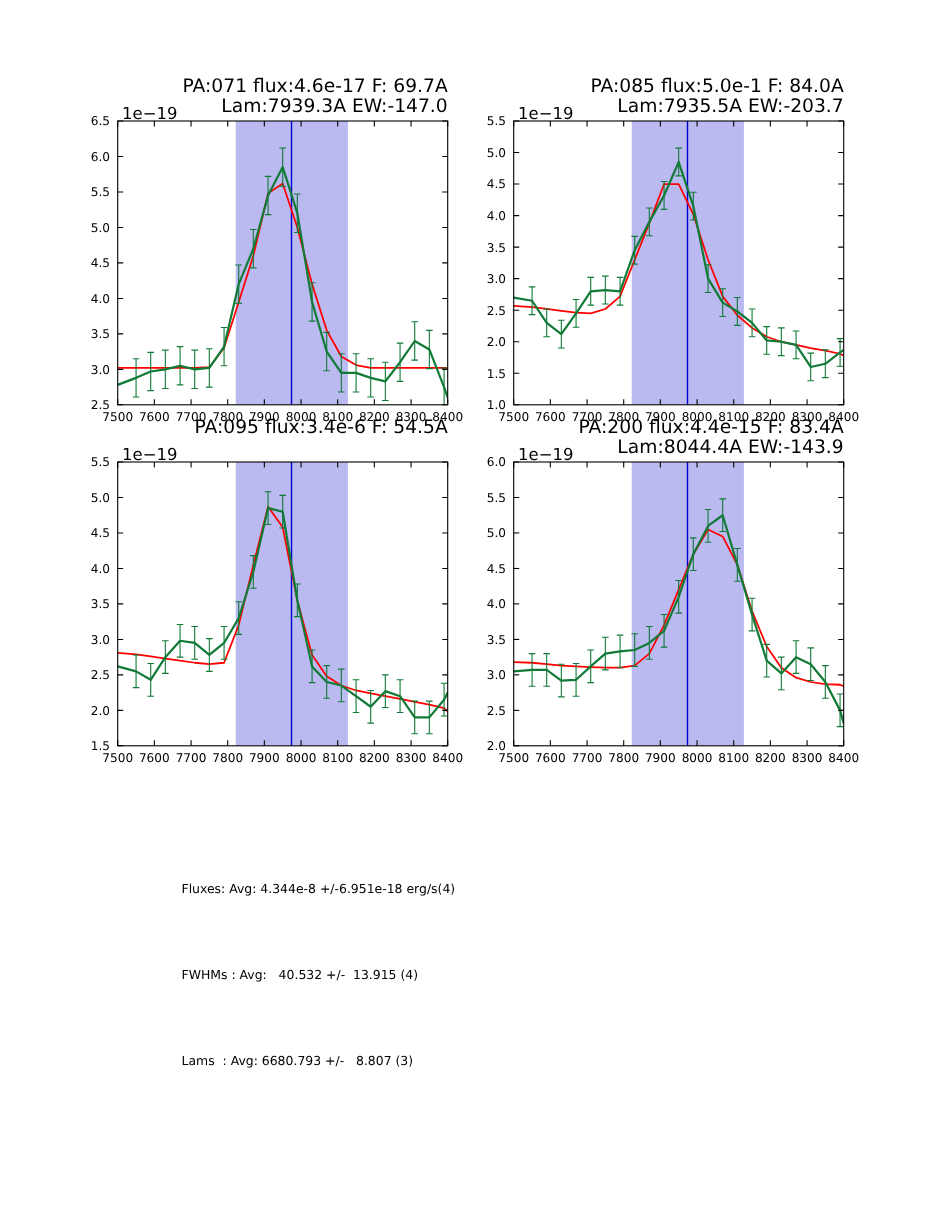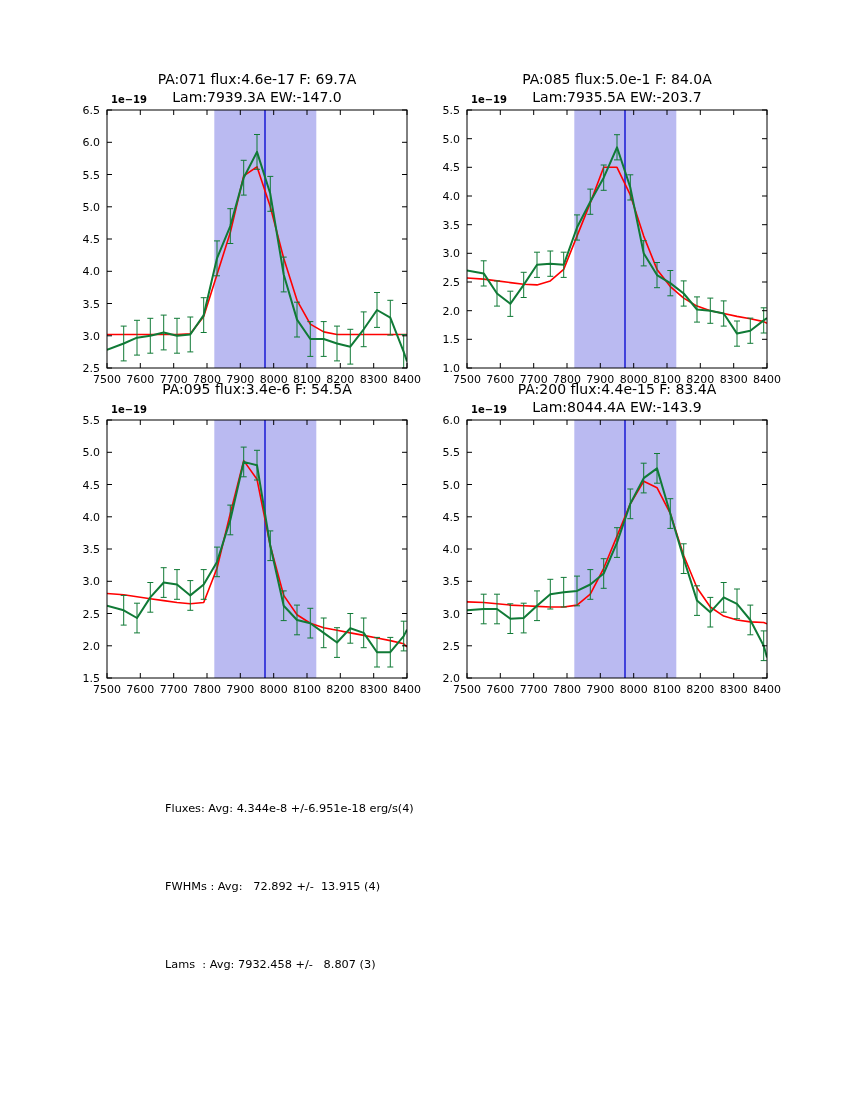--- a/index.html
+++ b/index.html
@@ -7,26 +7,26 @@
     position: relative;
     width: 850px;
     height: 1100px;
     background: #ffffff;
     font-family: "DejaVu Sans", sans-serif;
     overflow: hidden;
   }
   .chart { position: absolute; width: 380px; height: 335px; }
   .chart .title {
     position: absolute; left: 60px; top: 10px; width: 300px;
-    text-align: center; font-size: 14px; line-height: 18px; color: #000;
+    text-align: right; font-size: 17px; line-height: 18px; color: #000;
   }
   .chart .title span { display: block; }
   .chart .offset {
     position: absolute; left: 64px; top: 34px;
-    font-size: 10px; color: #000; font-weight: bold;
+    font-size: 15px; color: #000;
   }
   .chart svg { position: absolute; left: 0; top: 0; }
   .tick-label { font-family: "DejaVu Sans", sans-serif; font-size: 11px; fill: #000; }
   .summary {
     position: absolute; left: 165px; top: 744px;
     font-size: 11.3px; line-height: 26px; color: #000;
     white-space: pre;
   }
 </style>
 </head>
@@ -611,19 +611,19 @@
         <line x1="355" y1="82.3" x2="360" y2="82.3" stroke="#000000" stroke-width="1"></line>
         <text class="tick-label" x="53" y="86.3" text-anchor="end">5.5</text>
         <line x1="60" y1="50.0" x2="65" y2="50.0" stroke="#000000" stroke-width="1"></line>
         <line x1="355" y1="50.0" x2="360" y2="50.0" stroke="#000000" stroke-width="1"></line>
         <text class="tick-label" x="53" y="54.0" text-anchor="end">6.0</text>
       </svg>
   </div>
 
   <div class="summary">
     <div>Fluxes: Avg: 4.344e-8 +/-6.951e-18 erg/s(4)</div>
-    <div>FWHMs : Avg:   72.892 +/-  13.915 (4)</div>
-    <div>Lams  : Avg: 7932.458 +/-   8.807 (3)</div>
+    <div>FWHMs : Avg:   40.532 +/-  13.915 (4)</div>
+    <div>Lams  : Avg: 6680.793 +/-   8.807 (3)</div>
     
     
   </div>
 
 </div>
 
 </body></html>

